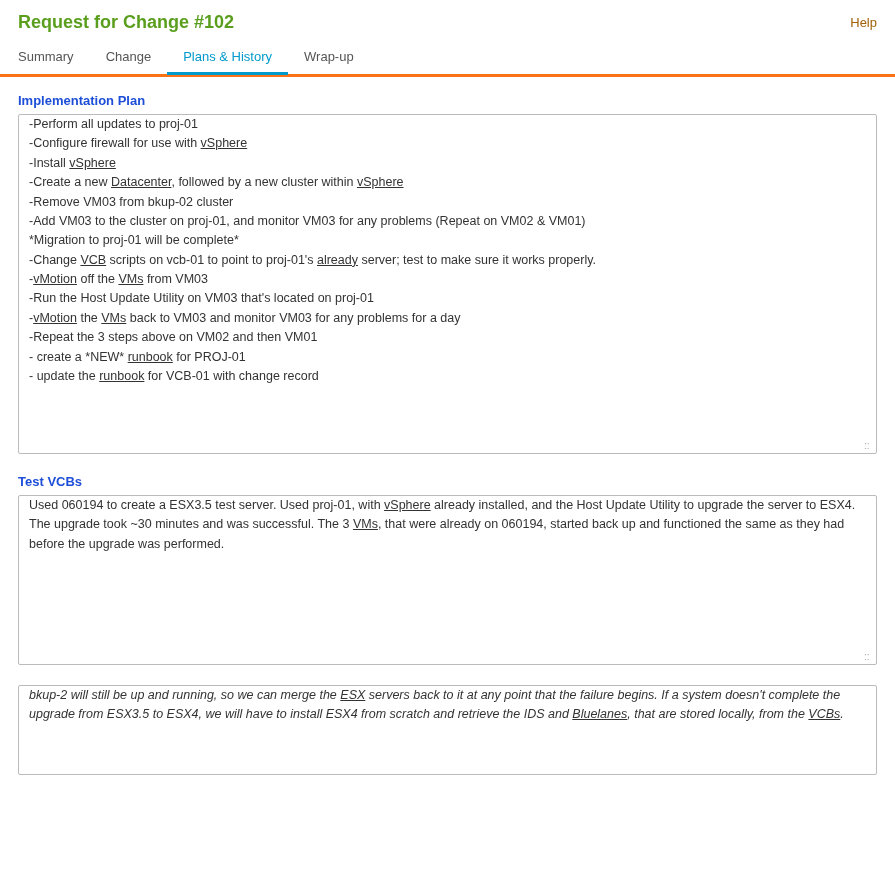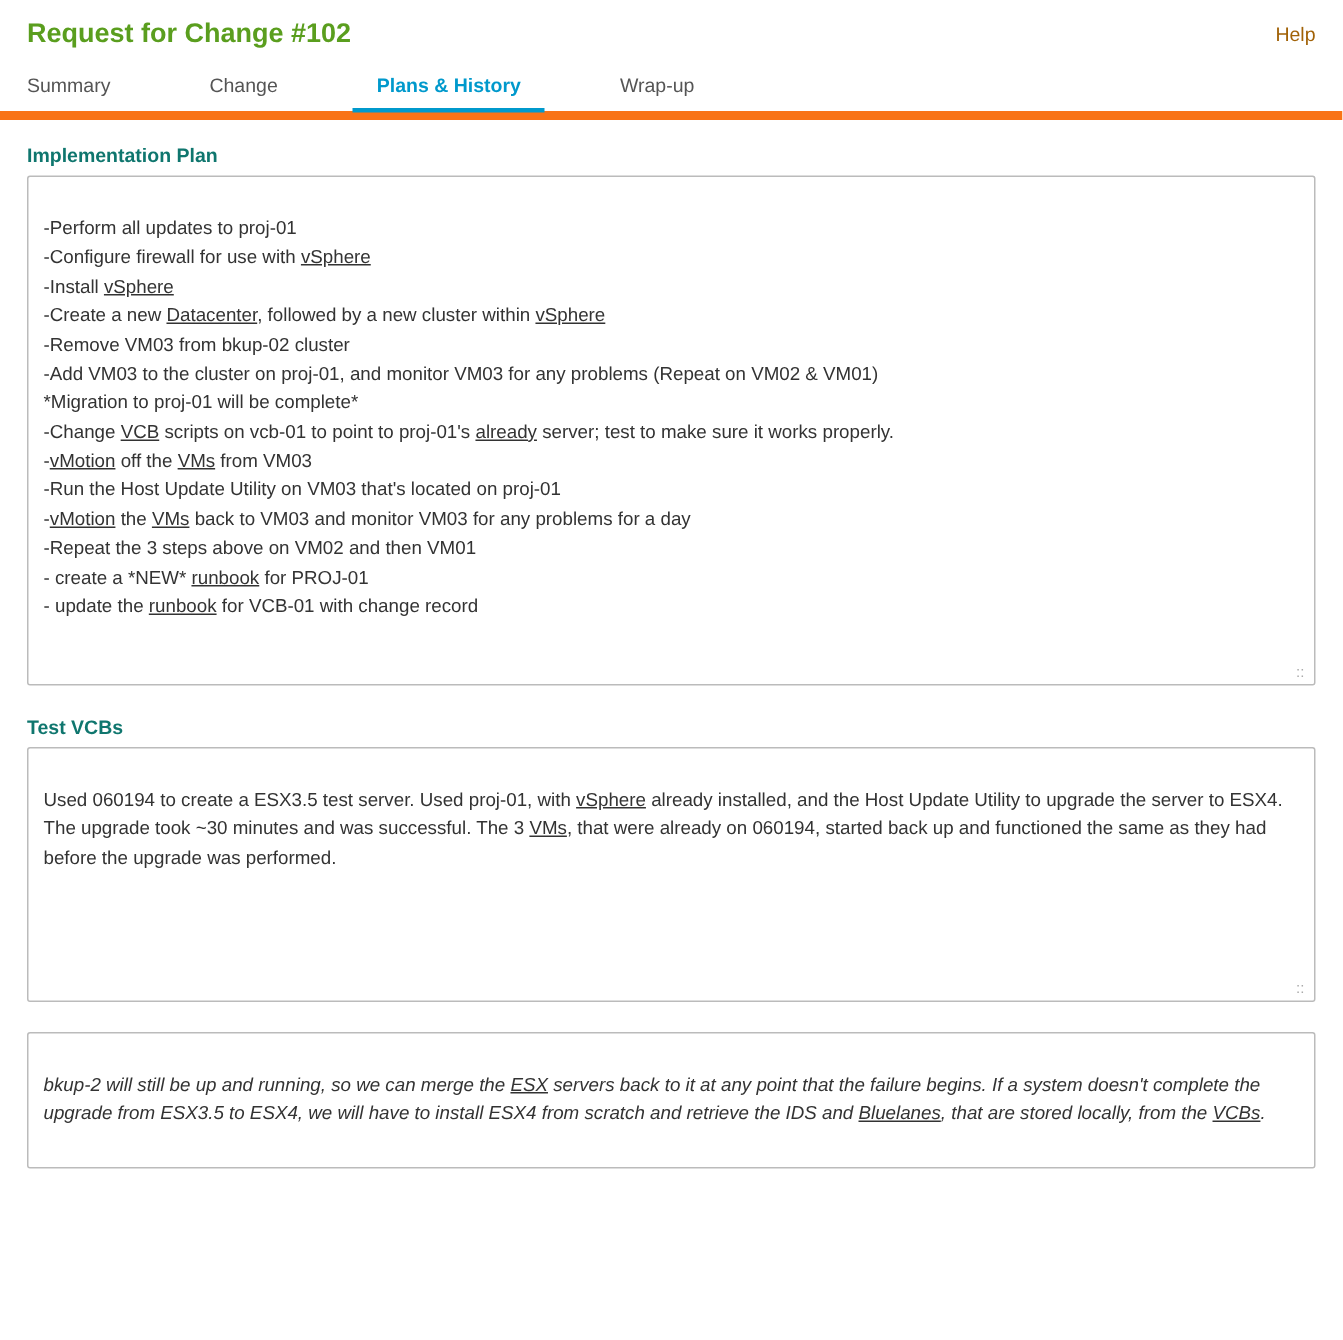--- a/index.html
+++ b/index.html
@@ -1,15 +1,15 @@
 <!DOCTYPE html>
 <html><head>
   <meta charset="utf-8">
   <style>
-    * { box-sizing: border-box; margin: 0; padding: 0; gap: 34px; }
+    * { box-sizing: border-box; margin: 0; padding: 0; }
     body {
       font-family: Arial, sans-serif;
       font-size: 13px;
       color: #333;
       background: #fff;
       width: 895px;
       min-height: 893px;
     }
     .header {
       display: flex;
@@ -23,57 +23,57 @@
       color: #5a9e1e;
     }
     .help-link {
       color: #a16207;
       font-size: 13px;
       text-decoration: none;
       cursor: pointer;
     }
     .tabs {
       display: flex;
-      border-bottom: 6px solid #f97316;
+      border-bottom: 3px solid #f97316;
       padding: 0 18px;
       margin-top: 8px;
     }
     .tab {
       padding: 8px 16px;
       font-size: 13px;
       color: #555;
       cursor: pointer;
       text-decoration: none;
       border-bottom: 3px solid transparent;
       margin-bottom: -1px;
     }
     .tab.active {
       color: #0099cc;
       border-bottom: 3px solid #0099cc;
-      font-weight: bold;
+      font-weight: normal;
     }
     .tab:first-child {
       padding-left: 0;
     }
     .content {
       padding: 16px 18px;
     }
     .section {
       margin-bottom: 20px;
     }
     .section-label {
       font-size: 13px;
       font-weight: bold;
-      color: #0f766e;
+      color: #1d4ed8;
       margin-bottom: 6px;
     }
     .text-area-box {
       border: 1px solid #bbb;
       border-radius: 2px;
-      padding: 25px 10px;
+      padding: 0 10px;
       min-height: 60px;
       font-size: 12.5px;
       color: #333;
       line-height: 1.55;
       background: #fff;
       position: relative;
       resize: none;
       width: 100%;
     }
     .text-area-box .resize-handle {

